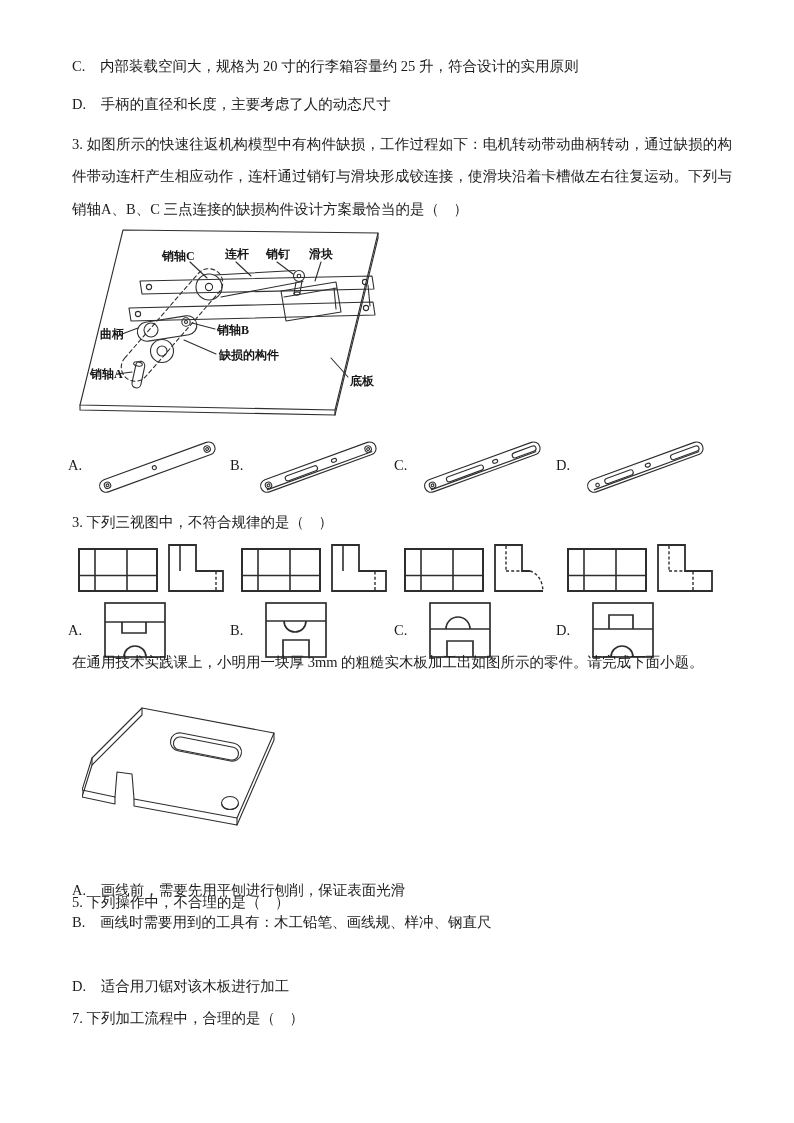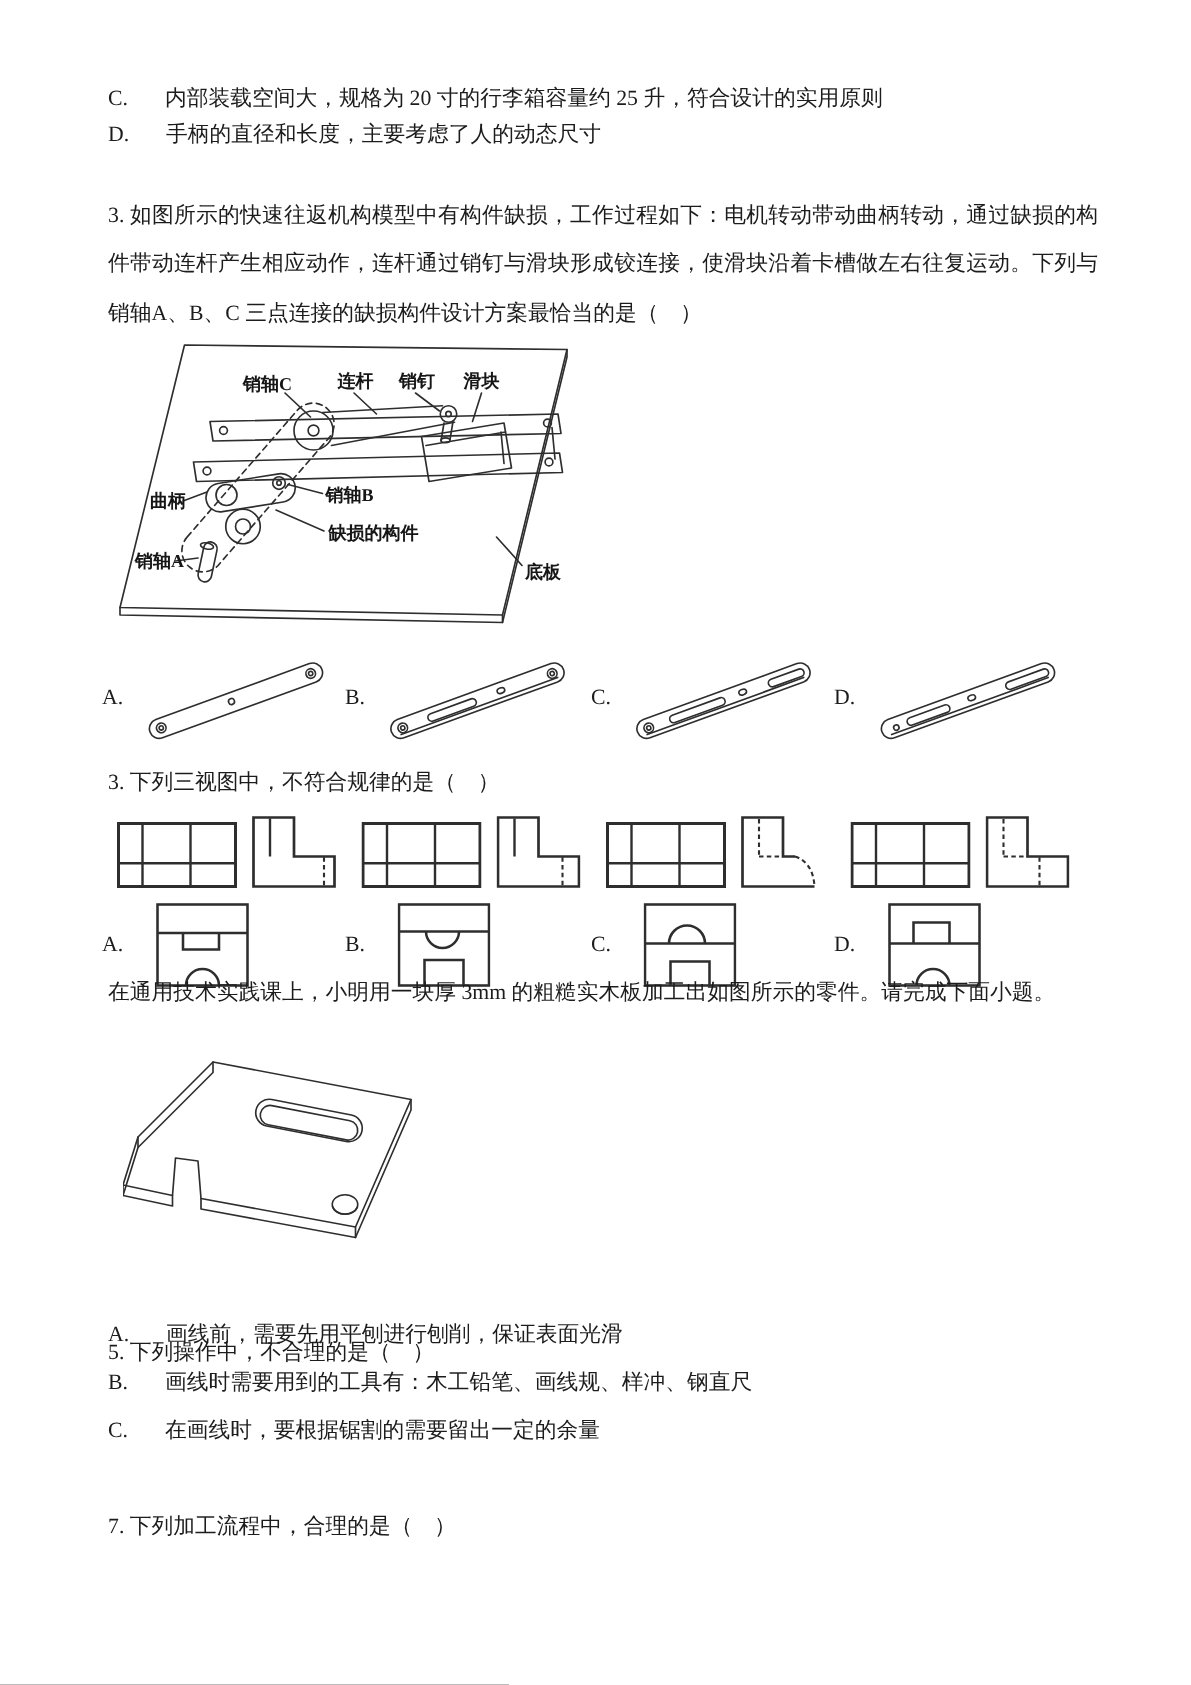--- a/index.html
+++ b/index.html
@@ -2,21 +2,21 @@
 <html><head>
 <meta charset="utf-8">
 <style>
   html,body{margin:0;padding:0;background:#888;}
   .page{
     position:relative;width:794px;height:1123px;margin:0 auto;background:#ffffff;
     font-family:"Liberation Serif","DejaVu Serif",serif;color:#1c1c1c;overflow:hidden;
   }
   .tline{position:absolute;left:72px;font-size:14.5px;line-height:21px;white-space:nowrap;}
   .olabel{display:inline-block;}
-  .otext{margin-left:21px;}
+  .otext{margin-left:11px;}
   .para{
     position:absolute;left:72px;width:660px;font-size:14.5px;line-height:32.4px;
     text-align:justify;
   }
   .figabs{position:absolute;}
   .optblock{position:absolute;display:flex;align-items:center;font-size:14.5px;}
   .optblock svg{margin-left:6px;}
   .viewsrow{position:absolute;left:78px;top:544px;display:flex;align-items:flex-end;}
   .vg{margin-right:10px;}
   .vl{margin-right:17px;}
@@ -25,21 +25,21 @@
 </style>
 </head>
 <body>
 
 <div class="page">
 
   <div class="tline" style="top:56px">
     <span class="olabel">C.</span>
     <span class="otext">内部装载空间大，规格为 20 寸的行李箱容量约 25 升，符合设计的实用原则</span>
   </div>
-  <div class="tline" style="top:80px">
+  <div class="tline" style="top:94px">
     <span class="olabel">D.</span>
     <span class="otext">手柄的直径和长度，主要考虑了人的动态尺寸</span>
   </div>
 
   <div class="para" style="top:128px">3. 如图所示的快速往返机构模型中有构件缺损，工作过程如下：电机转动带动曲柄转动，通过缺损的构件带动连杆产生相应动作，连杆通过销钉与滑块形成铰连接，使滑块沿着卡槽做左右往复运动。下列与销轴A、B、C 三点连接的缺损构件设计方案最恰当的是（　）</div>
 
   <svg class="figabs" style="left:78px;top:224px" width="330" height="198" viewBox="0 0 330 198">
     <g fill="none" stroke="#2e2e2e" stroke-width="1.1" stroke-linejoin="round" stroke-linecap="round">
       <polygon points="45,6 300,9 257,186 2,181"></polygon>
       <polyline points="2,181 2,186 257,191 257,186"></polyline>
@@ -291,20 +291,20 @@
 
   <div class="tline" style="top:892px">5. 下列操作中，不合理的是（　）</div>
   <div class="tline" style="top:912px">
     <span class="olabel">B.</span>
     <span class="otext">画线时需要用到的工具有：木工铅笔、画线规、样冲、钢直尺</span>
   </div>
   <div class="tline" style="top:880px">
     <span class="olabel">A.</span>
     <span class="otext">画线前，需要先用平刨进行刨削，保证表面光滑</span>
   </div>
-  <div class="tline" style="top:944px">
-    <span class="olabel">C.</span>
-    <span class="otext">在画线时，要根据锯割的需要留出一定的余量</span>
+  <div class="tline" style="top:976px">
+    <span class="olabel">D.</span>
+    <span class="otext">适合用刀锯对该木板进行加工</span>
   </div>
 
   <div class="tline" style="top:1008px">7. 下列加工流程中，合理的是（　）</div>
 
 </div>
 
 </body></html>

